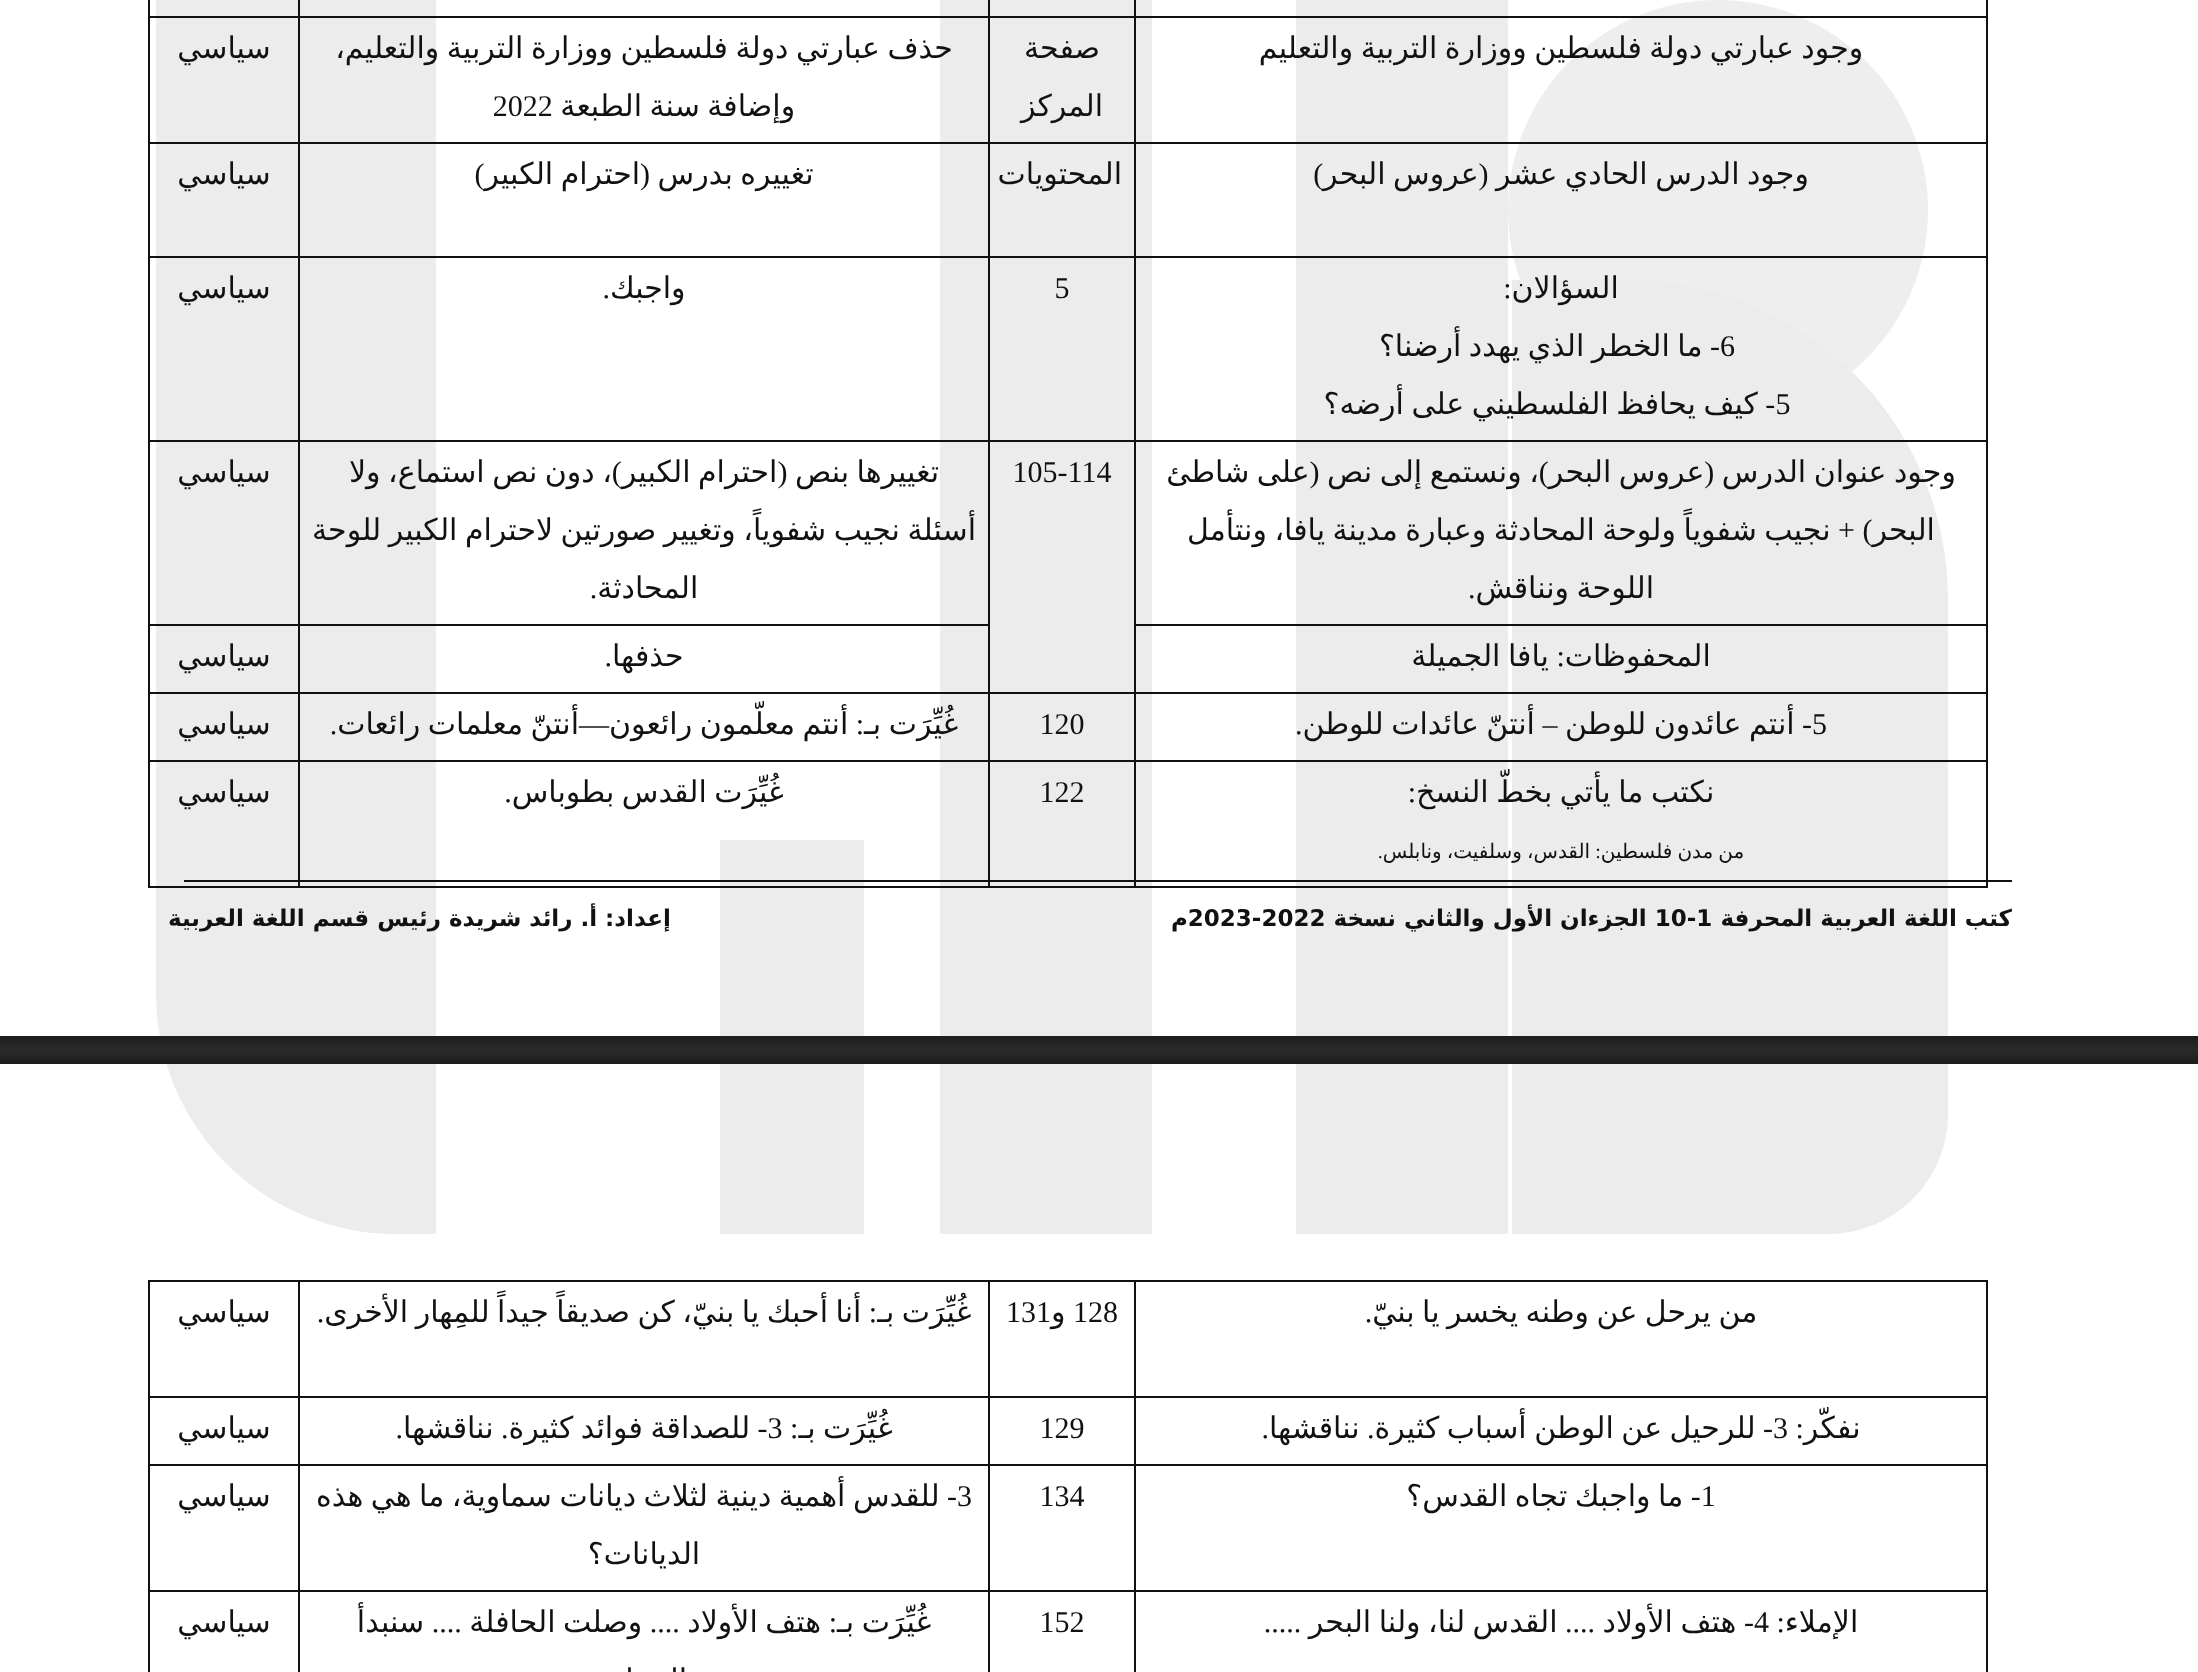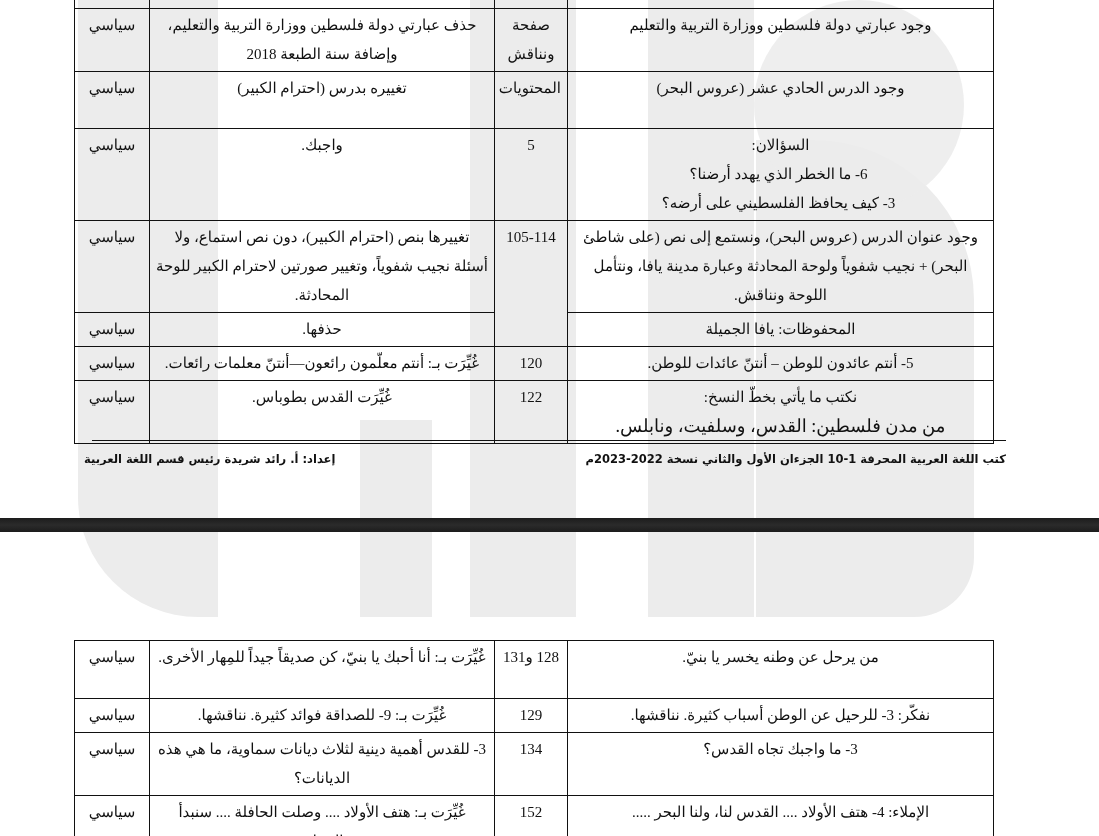--- a/index.html
+++ b/index.html
@@ -60,35 +60,35 @@
 <table class="doc t1">
   <tbody>
       <tr style="height:30px">
     <td class="c-orig"></td>
     <td class="c-page"></td>
     <td class="c-new"></td>
     <td class="c-type"></td>
   </tr>
   <tr style="height:60px">
     <td class="c-orig">وجود عبارتي دولة فلسطين ووزارة التربية والتعليم</td>
-    <td class="c-page">صفحة ونناقش</td>
-    <td class="c-new">حذف عبارتي دولة فلسطين ووزارة التربية والتعليم، وإضافة سنة الطبعة 2018</td>
+    <td class="c-page">صفحة المركز</td>
+    <td class="c-new">حذف عبارتي دولة فلسطين ووزارة التربية والتعليم، وإضافة سنة الطبعة 2022</td>
     <td class="c-type">سياسي</td>
   </tr>
   <tr style="height:57px">
     <td class="c-orig">وجود الدرس الحادي عشر (عروس البحر)</td>
     <td class="c-page">المحتويات</td>
     <td class="c-new">تغييره بدرس (احترام الكبير)</td>
     <td class="c-type">سياسي</td>
   </tr>
   <tr style="height:87px">
     <td class="c-orig">
       <span class="center">السؤالان:</span>
       <span class="q">6- ما الخطر الذي يهدد أرضنا؟</span>
-      <span class="q">3- كيف يحافظ الفلسطيني على أرضه؟</span>
+      <span class="q">5- كيف يحافظ الفلسطيني على أرضه؟</span>
     </td>
     <td class="c-page">5</td>
     <td class="c-new">واجبك.</td>
     <td class="c-type">سياسي</td>
   </tr>
   <tr style="height:87px">
     <td class="c-orig">وجود عنوان الدرس (عروس البحر)، ونستمع إلى نص (على شاطئ البحر) + نجيب شفوياً ولوحة المحادثة وعبارة مدينة يافا، ونتأمل اللوحة ونناقش.</td>
     <td class="c-page" rowspan="2">105-114</td>
     <td class="c-new">تغييرها بنص (احترام الكبير)، دون نص استماع، ولا أسئلة نجيب شفوياً، وتغيير صورتين لاحترام الكبير للوحة المحادثة.</td>
     <td class="c-type">سياسي</td>
@@ -100,21 +100,21 @@
   </tr>
   <tr style="height:30px">
     <td class="c-orig">5- أنتم عائدون للوطن – أنتنّ عائدات للوطن.</td>
     <td class="c-page">120</td>
     <td class="c-new">غُيِّرَت بـ: أنتم معلّمون رائعون—أنتنّ معلمات رائعات.</td>
     <td class="c-type">سياسي</td>
   </tr>
   <tr style="height:57px">
     <td class="c-orig">
       <span class="center">نكتب ما يأتي بخطّ النسخ:</span>
-      <span class="center" style="font-size:18px">من مدن فلسطين: القدس، وسلفيت، ونابلس.</span>
+      <span class="center" style="font-size:10px">من مدن فلسطين: القدس، وسلفيت، ونابلس.</span>
     </td>
     <td class="c-page">122</td>
     <td class="c-new">غُيِّرَت القدس بطوباس.</td>
     <td class="c-type">سياسي</td>
   </tr>
 </tbody>
   </table>
 
 <div class="footer-rule"></div>
 <div class="footer">
@@ -128,25 +128,25 @@
   <tbody>
       <tr style="height:58px">
     <td class="c-orig">من يرحل عن وطنه يخسر يا بنيّ.</td>
     <td class="c-page">128 و131</td>
     <td class="c-new">غُيِّرَت بـ: أنا أحبك يا بنيّ، كن صديقاً جيداً للمِهار الأخرى.</td>
     <td class="c-type">سياسي</td>
   </tr>
   <tr style="height:29px">
     <td class="c-orig">نفكّر: 3- للرحيل عن الوطن أسباب كثيرة. نناقشها.</td>
     <td class="c-page">129</td>
-    <td class="c-new">غُيِّرَت بـ: 9- للصداقة فوائد كثيرة. نناقشها.</td>
+    <td class="c-new">غُيِّرَت بـ: 3- للصداقة فوائد كثيرة. نناقشها.</td>
     <td class="c-type">سياسي</td>
   </tr>
   <tr style="height:58px">
-    <td class="c-orig">3- ما واجبك تجاه القدس؟</td>
+    <td class="c-orig">1- ما واجبك تجاه القدس؟</td>
     <td class="c-page">134</td>
     <td class="c-new">3- للقدس أهمية دينية لثلاث ديانات سماوية، ما هي هذه الديانات؟</td>
     <td class="c-type">سياسي</td>
   </tr>
   <tr style="height:30px">
     <td class="c-orig">الإملاء: 4- هتف الأولاد .... القدس لنا، ولنا البحر .....</td>
     <td class="c-page">152</td>
     <td class="c-new">غُيِّرَت بـ: هتف الأولاد .... وصلت الحافلة .... سنبدأ الرحلة.</td>
     <td class="c-type">سياسي</td>
   </tr>

